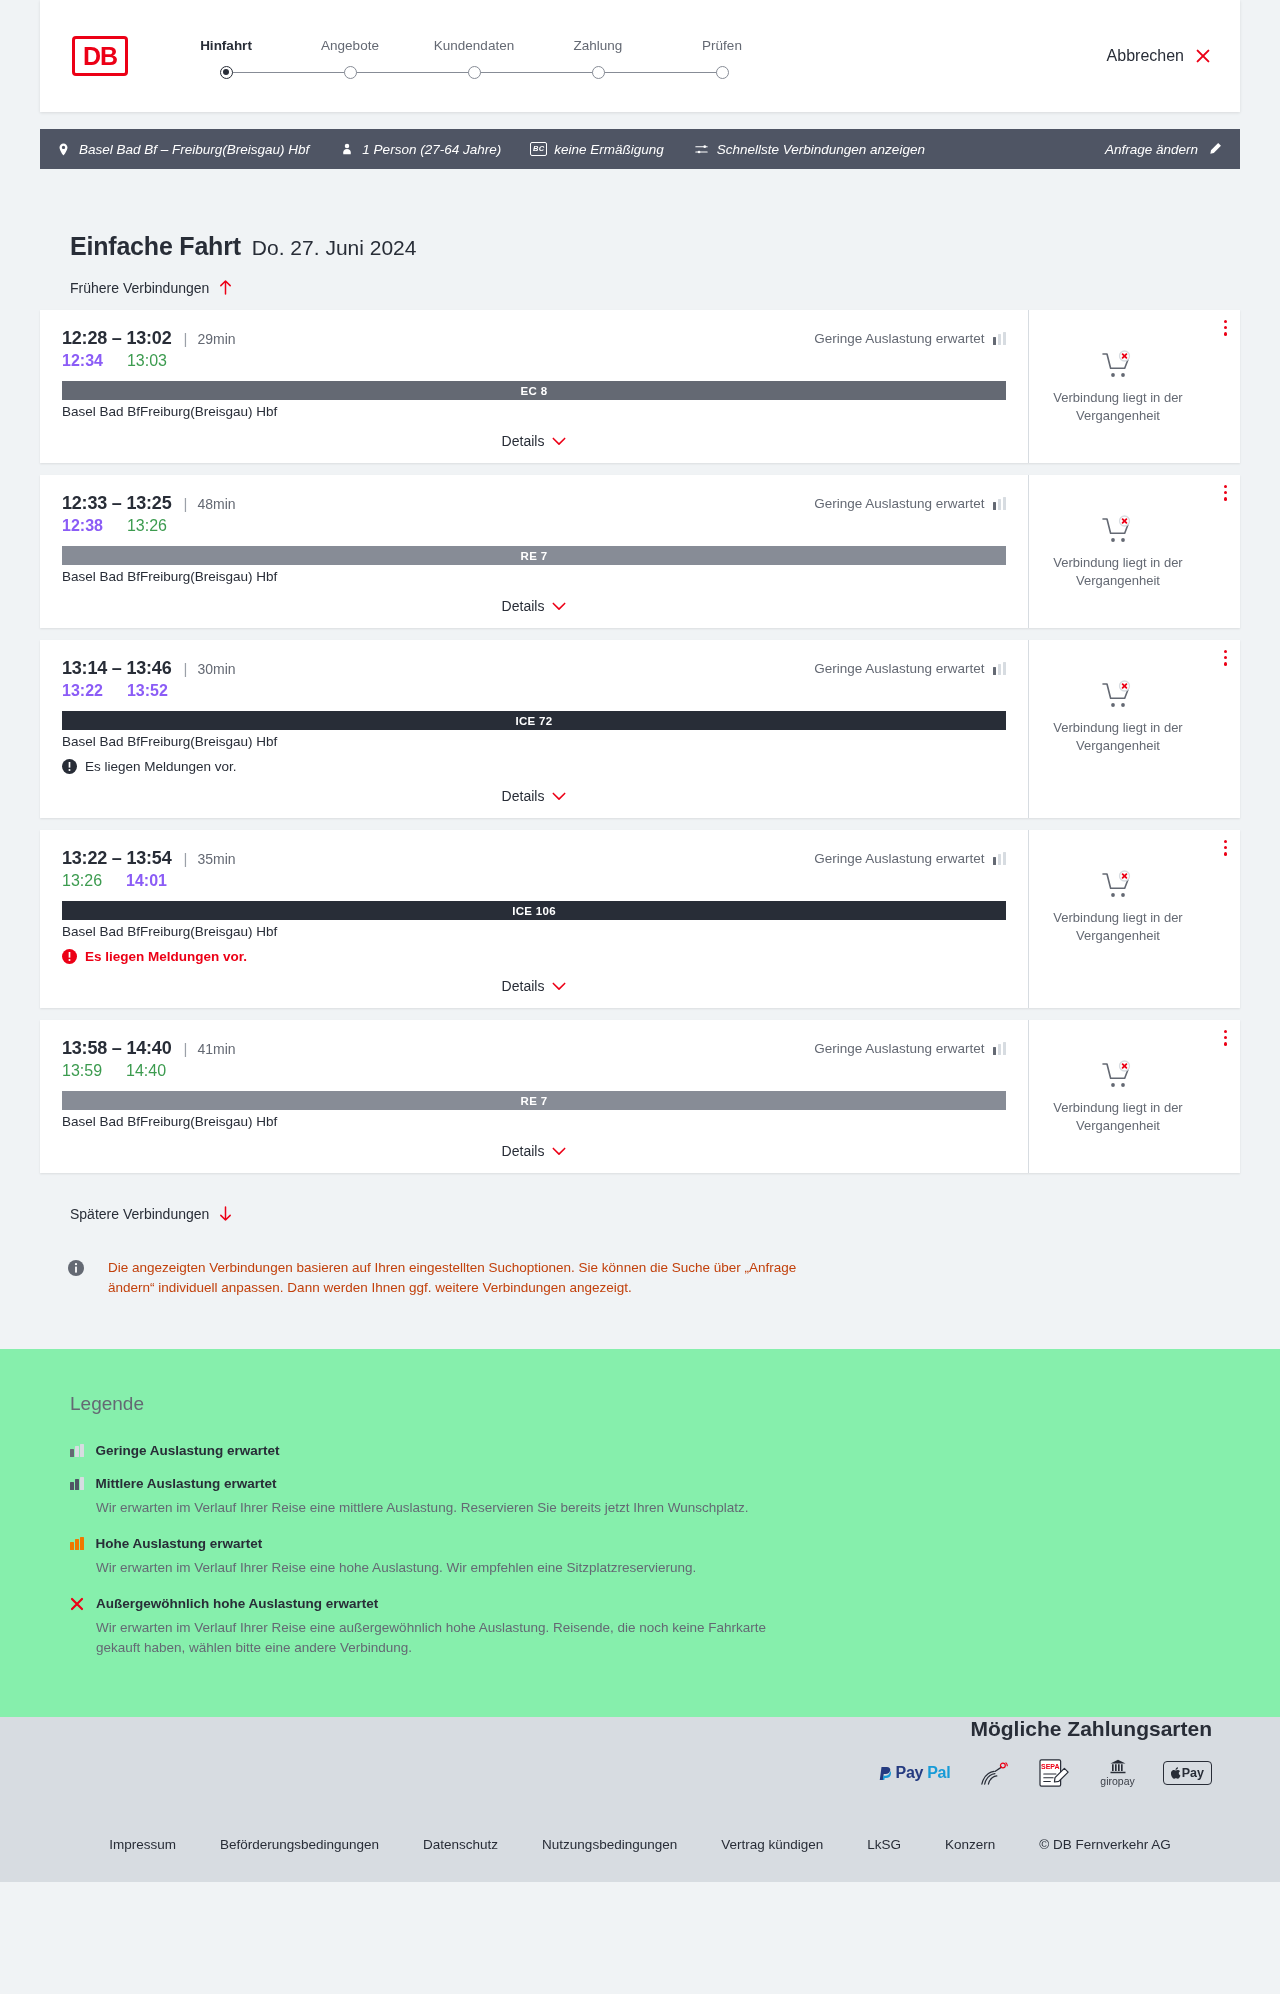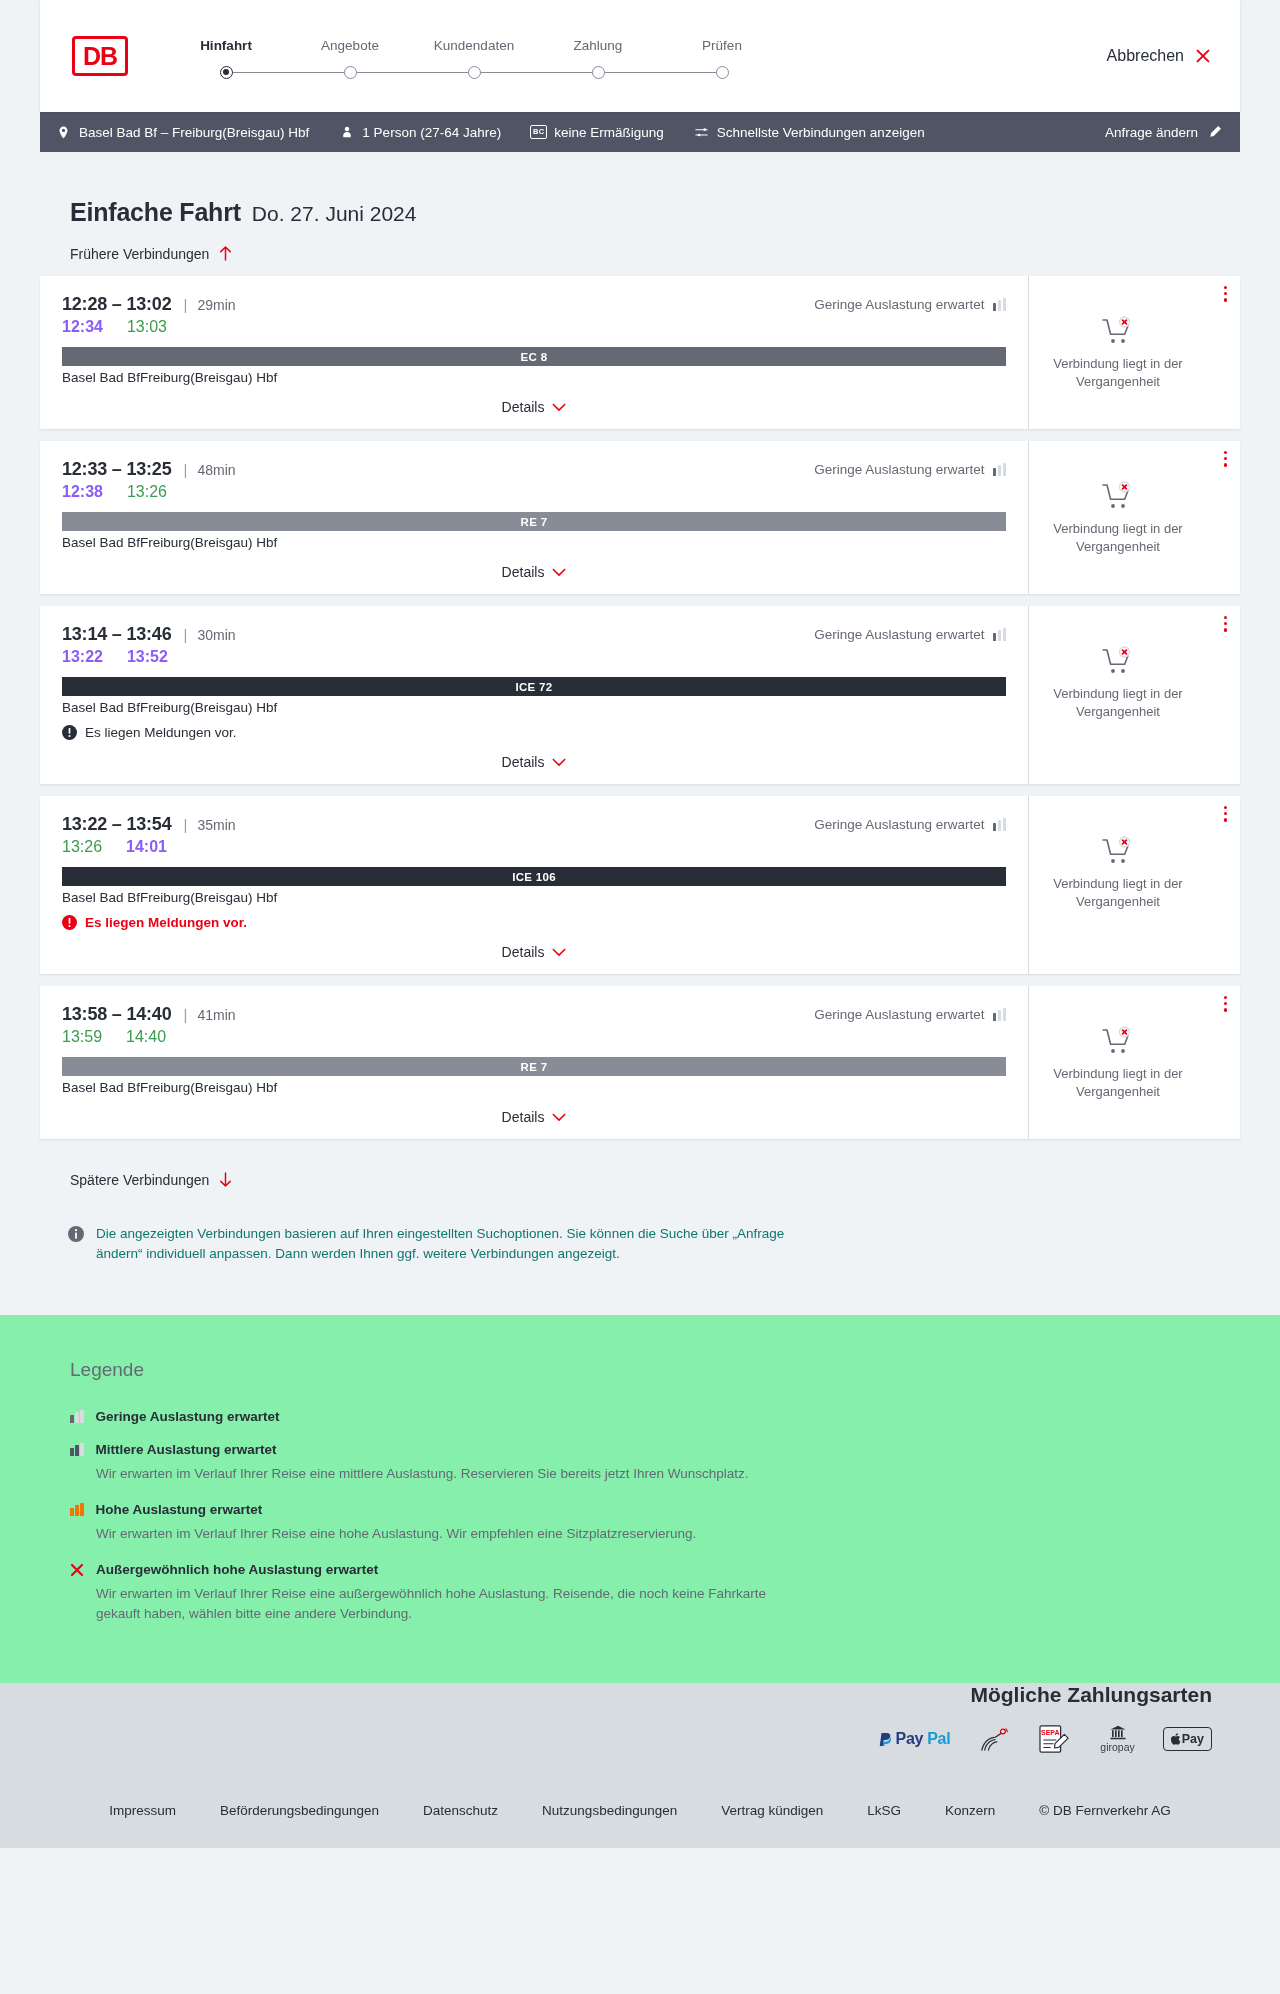--- a/index.html
+++ b/index.html
@@ -74,21 +74,21 @@
   .cancel-btn {
     margin-left: auto;
     display: flex; align-items: center; gap: 10px;
     font-size: 16px;
     color: #282d37;
     cursor: pointer;
   }
   .x-icon { width: 18px; height: 18px; color: #ec0016; }
 
   
-  .summary-shell { padding: 0 40px; }
+  .summary-shell { padding: 17px 40px; font-style: italic; }
   .summary-bar {
     background: #4f5564;
     color: #fff;
     height: 40px;
     display: flex;
     align-items: center;
     padding: 0 18px 0 16px;
     font-size: 13.5px;
   }
   .sum-item { display: flex; align-items: center; gap: 8px; margin-right: 30px; white-space: nowrap; }
@@ -183,25 +183,25 @@
   }
   .chev { width: 14px; height: 9px; color: #ec0016; }
 
   .kebab { position: absolute; top: 10px; right: 13px; display: flex; flex-direction: column; gap: 3px; cursor: pointer; }
   .kebab i { width: 3.2px; height: 3.2px; border-radius: 50%; background: #ec0016; display: block; }
   .cart-wrap { margin-top: 28px; display: flex; flex-direction: column; align-items: center; }
   .cart-ico { width: 34px; height: 30px; }
   .past-text { margin-top: 9px; font-size: 13px; color: #646973; text-align: center; line-height: 1.35; max-width: 150px; }
 
   .info-note {
-    display: flex; gap: 12px;
+    display: flex; gap: 24px;
     padding: 36px 0 0 28px;
     max-width: 790px;
     font-size: 13.5px;
-    color: #0f766e;
+    color: #c2410c;
     line-height: 1.5;
   }
   .info-ico { width: 16px; height: 16px; flex: 0 0 auto; margin-top: 2px; }
   .main-bottom-pad { height: 50px; }
 
   
   .legend-section { background: #86efac; padding: 44px 40px 40px; }
   .legend-inner { padding-left: 30px; }
   .legend-title { font-size: 19px; color: #646973; margin-bottom: 28px; }
   .legend-item { margin-bottom: 18px; }

